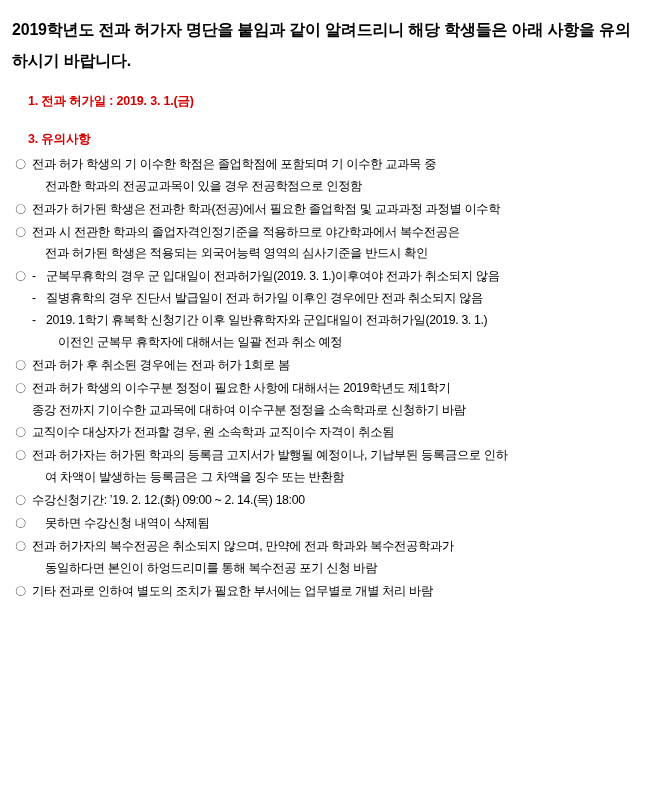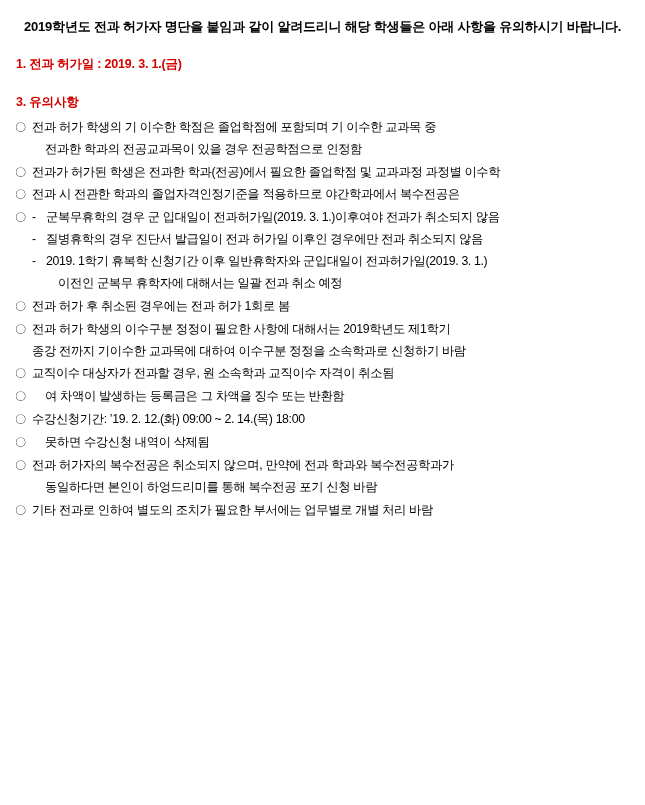--- a/index.html
+++ b/index.html
@@ -15,32 +15,32 @@
     overflow: hidden;
   }
   .page {
     position: relative;
     width: 645px;
     height: 805px;
     box-sizing: border-box;
     padding: 10px 12px 0 12px;
   }
   .intro {
-    font-size: 13px;
+    font-size: 16px;
     font-weight: bold;
     line-height: 1.95;
     letter-spacing: -0.2px;
-    margin: 4px 0 0 12px;
+    margin: 4px 0 0 0;
   }
   .section-head {
     font-size: 12.5px;
     font-weight: bold;
     line-height: 1.9;
     letter-spacing: -0.2px;
-    margin: 14px 0 0 4px;
+    margin: 14px 0 0 16px;
   }
   .section-head .num {
     color: #d30000;
   }
   .list {
     margin: 2px 0 0 0;
     padding: 0;
     list-style: none;
   }
   .item {
@@ -112,20 +112,21 @@
     </li>
 
     <li class="item">
       <span class="bullet">〇</span>
       <span class="ln">전과가 허가된 학생은 전과한 학과(전공)에서 필요한 졸업학점 및 교과과정 과정별 이수학</span>
     </li>
 
     <li class="item">
       <span class="bullet">〇</span>
       <span class="ln">전과 시 전관한 학과의 졸업자격인정기준을 적용하므로 야간학과에서 복수전공은</span>
+      <span class="ln ind">전과 허가된 학생은 적용되는 외국어능력 영역의 심사기준을 반드시 확인</span>
     </li>
 
     <li class="item">
       <span class="bullet">〇</span>
       <ul class="sub">
         <li class="subitem">
           <span class="dash">-</span>
           <span class="ln">군복무휴학의 경우 군 입대일이 전과허가일(2019. 3. 1.)이후여야 전과가 취소되지 않음</span>
         </li>
         <li class="subitem">
@@ -151,20 +152,21 @@
       <span class="ln">종강 전까지 기이수한 교과목에 대하여 이수구분 정정을 소속학과로 신청하기 바람</span>
     </li>
 
     <li class="item">
       <span class="bullet">〇</span>
       <span class="ln">교직이수 대상자가 전과할 경우, 원 소속학과 교직이수 자격이 취소됨</span>
     </li>
 
     <li class="item">
       <span class="bullet">〇</span>
+      <span class="ln">전과 허가자는 허가된 학과의 등록금 고지서가 발행될 예정이나, 기납부된 등록금으로 인하</span>
       <span class="ln ind">여 차액이 발생하는 등록금은 그 차액을 징수 또는 반환함</span>
     </li>
 
     <li class="item">
       <span class="bullet">〇</span>
       <span class="ln">수강신청기간: ’19. 2. 12.(화) 09:00 ~ 2. 14.(목) 18:00</span>
     </li>
 
     <li class="item">
       <span class="bullet">〇</span>

